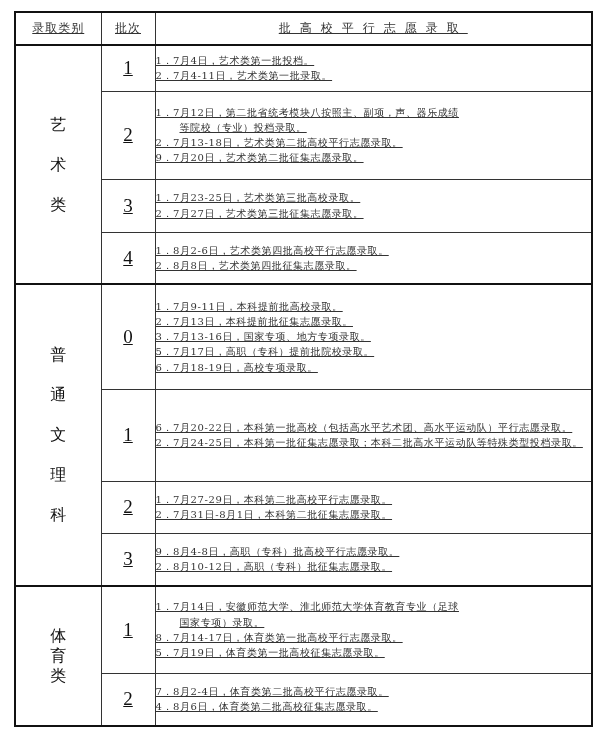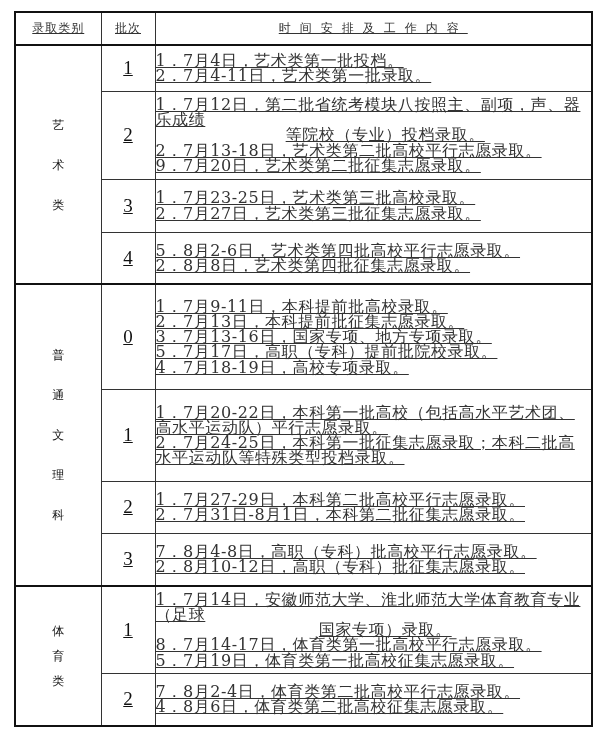--- a/index.html
+++ b/index.html
@@ -5,42 +5,42 @@
   html, body { margin:0; padding:0; background:#ffffff; }
   body { width:601px; height:739px; position:relative; overflow:hidden;
          font-family:"DejaVu Serif", "Liberation Serif", serif; color:#222; }
   table.sched { position:absolute; left:14px; top:11px; width:579px;
          border-collapse:collapse; table-layout:fixed;
          border:2.5px solid #111; }
   table.sched td, table.sched th { border:1px solid #333; padding:0;text-decoration:underline; }
   th { font-weight:normal; font-size:12px; color:#333; height:31px; letter-spacing:1px; }
   th.content-h { letter-spacing:9px; }
   tr.group-start > td { border-top:2.5px solid #111; }
-  td.cat { text-align:center; vertical-align:middle; font-size:12px; color:#111; }
+  td.cat { text-align:center; vertical-align:middle; font-size:16px; color:#111; }
   td.cat .v { display:inline-block; width:16px; line-height:40px; word-break:break-all; }
-  td.cat.tight .v { line-height:25px; }
+  td.cat.tight .v { line-height:20px; }
   td.batch { text-align:center; vertical-align:middle; font-family:"Liberation Serif", serif; font-size:19px; color:#111; }
-  td.content { vertical-align:middle; padding:3px 6px 3px 6px; font-size:16px; line-height:15.2px; color:#333; letter-spacing:0.6px; }
+  td.content { vertical-align:middle; padding:3px 6px 3px 6px; font-size:10px; line-height:15.2px; color:#333; letter-spacing:0.6px; }
   .line { display:block; white-space:normal; }
-  .line.indent { padding-left:24px;text-align:center; }
+  .line.indent { padding-left:24px; }
 </style>
 </head>
 <body>
 
 <table class="sched">
   <colgroup>
     <col style="width:86px">
     <col style="width:54px">
     <col>
   </colgroup>
   <thead>
     <tr>
       <th>录取类别</th>
       <th>批次</th>
-      <th class="content-h">时间安排及工作内容</th>
+      <th class="content-h">批高校平行志愿录取</th>
     </tr>
   </thead>
   <tbody>
 
     <tr class="group-start" style="height:46px">
       <td class="cat" rowspan="4"><span class="v">艺术类</span></td>
       <td class="batch">1</td>
       <td class="content">
         <span class="line">1．7月4日，艺术类第一批投档。</span>
         <span class="line">2．7月4-11日，艺术类第一批录取。</span>
@@ -58,54 +58,54 @@
     <tr style="height:53px">
       <td class="batch">3</td>
       <td class="content">
         <span class="line">1．7月23-25日，艺术类第三批高校录取。</span>
         <span class="line">2．7月27日，艺术类第三批征集志愿录取。</span>
       </td>
     </tr>
     <tr style="height:52px">
       <td class="batch">4</td>
       <td class="content">
-        <span class="line">5．8月2-6日，艺术类第四批高校平行志愿录取。</span>
+        <span class="line">1．8月2-6日，艺术类第四批高校平行志愿录取。</span>
         <span class="line">2．8月8日，艺术类第四批征集志愿录取。</span>
       </td>
     </tr>
 
     <tr class="group-start" style="height:105px">
       <td class="cat" rowspan="4"><span class="v">普通文理科</span></td>
       <td class="batch">0</td>
       <td class="content">
         <span class="line">1．7月9-11日，本科提前批高校录取。</span>
         <span class="line">2．7月13日，本科提前批征集志愿录取。</span>
         <span class="line">3．7月13-16日，国家专项、地方专项录取。</span>
         <span class="line">5．7月17日，高职（专科）提前批院校录取。</span>
-        <span class="line">4．7月18-19日，高校专项录取。</span>
+        <span class="line">6．7月18-19日，高校专项录取。</span>
       </td>
     </tr>
     <tr style="height:92px">
       <td class="batch">1</td>
       <td class="content">
-        <span class="line">1．7月20-22日，本科第一批高校（包括高水平艺术团、高水平运动队）平行志愿录取。</span>
+        <span class="line">6．7月20-22日，本科第一批高校（包括高水平艺术团、高水平运动队）平行志愿录取。</span>
         <span class="line">2．7月24-25日，本科第一批征集志愿录取；本科二批高水平运动队等特殊类型投档录取。</span>
       </td>
     </tr>
     <tr style="height:52px">
       <td class="batch">2</td>
       <td class="content">
         <span class="line">1．7月27-29日，本科第二批高校平行志愿录取。</span>
         <span class="line">2．7月31日-8月1日，本科第二批征集志愿录取。</span>
       </td>
     </tr>
     <tr style="height:53px">
       <td class="batch">3</td>
       <td class="content">
-        <span class="line">7．8月4-8日，高职（专科）批高校平行志愿录取。</span>
+        <span class="line">9．8月4-8日，高职（专科）批高校平行志愿录取。</span>
         <span class="line">2．8月10-12日，高职（专科）批征集志愿录取。</span>
       </td>
     </tr>
 
     <tr class="group-start" style="height:87px">
       <td class="cat tight" rowspan="2"><span class="v">体育类</span></td>
       <td class="batch">1</td>
       <td class="content">
         <span class="line">1．7月14日，安徽师范大学、淮北师范大学体育教育专业（足球</span>
         <span class="line indent">国家专项）录取。</span>

